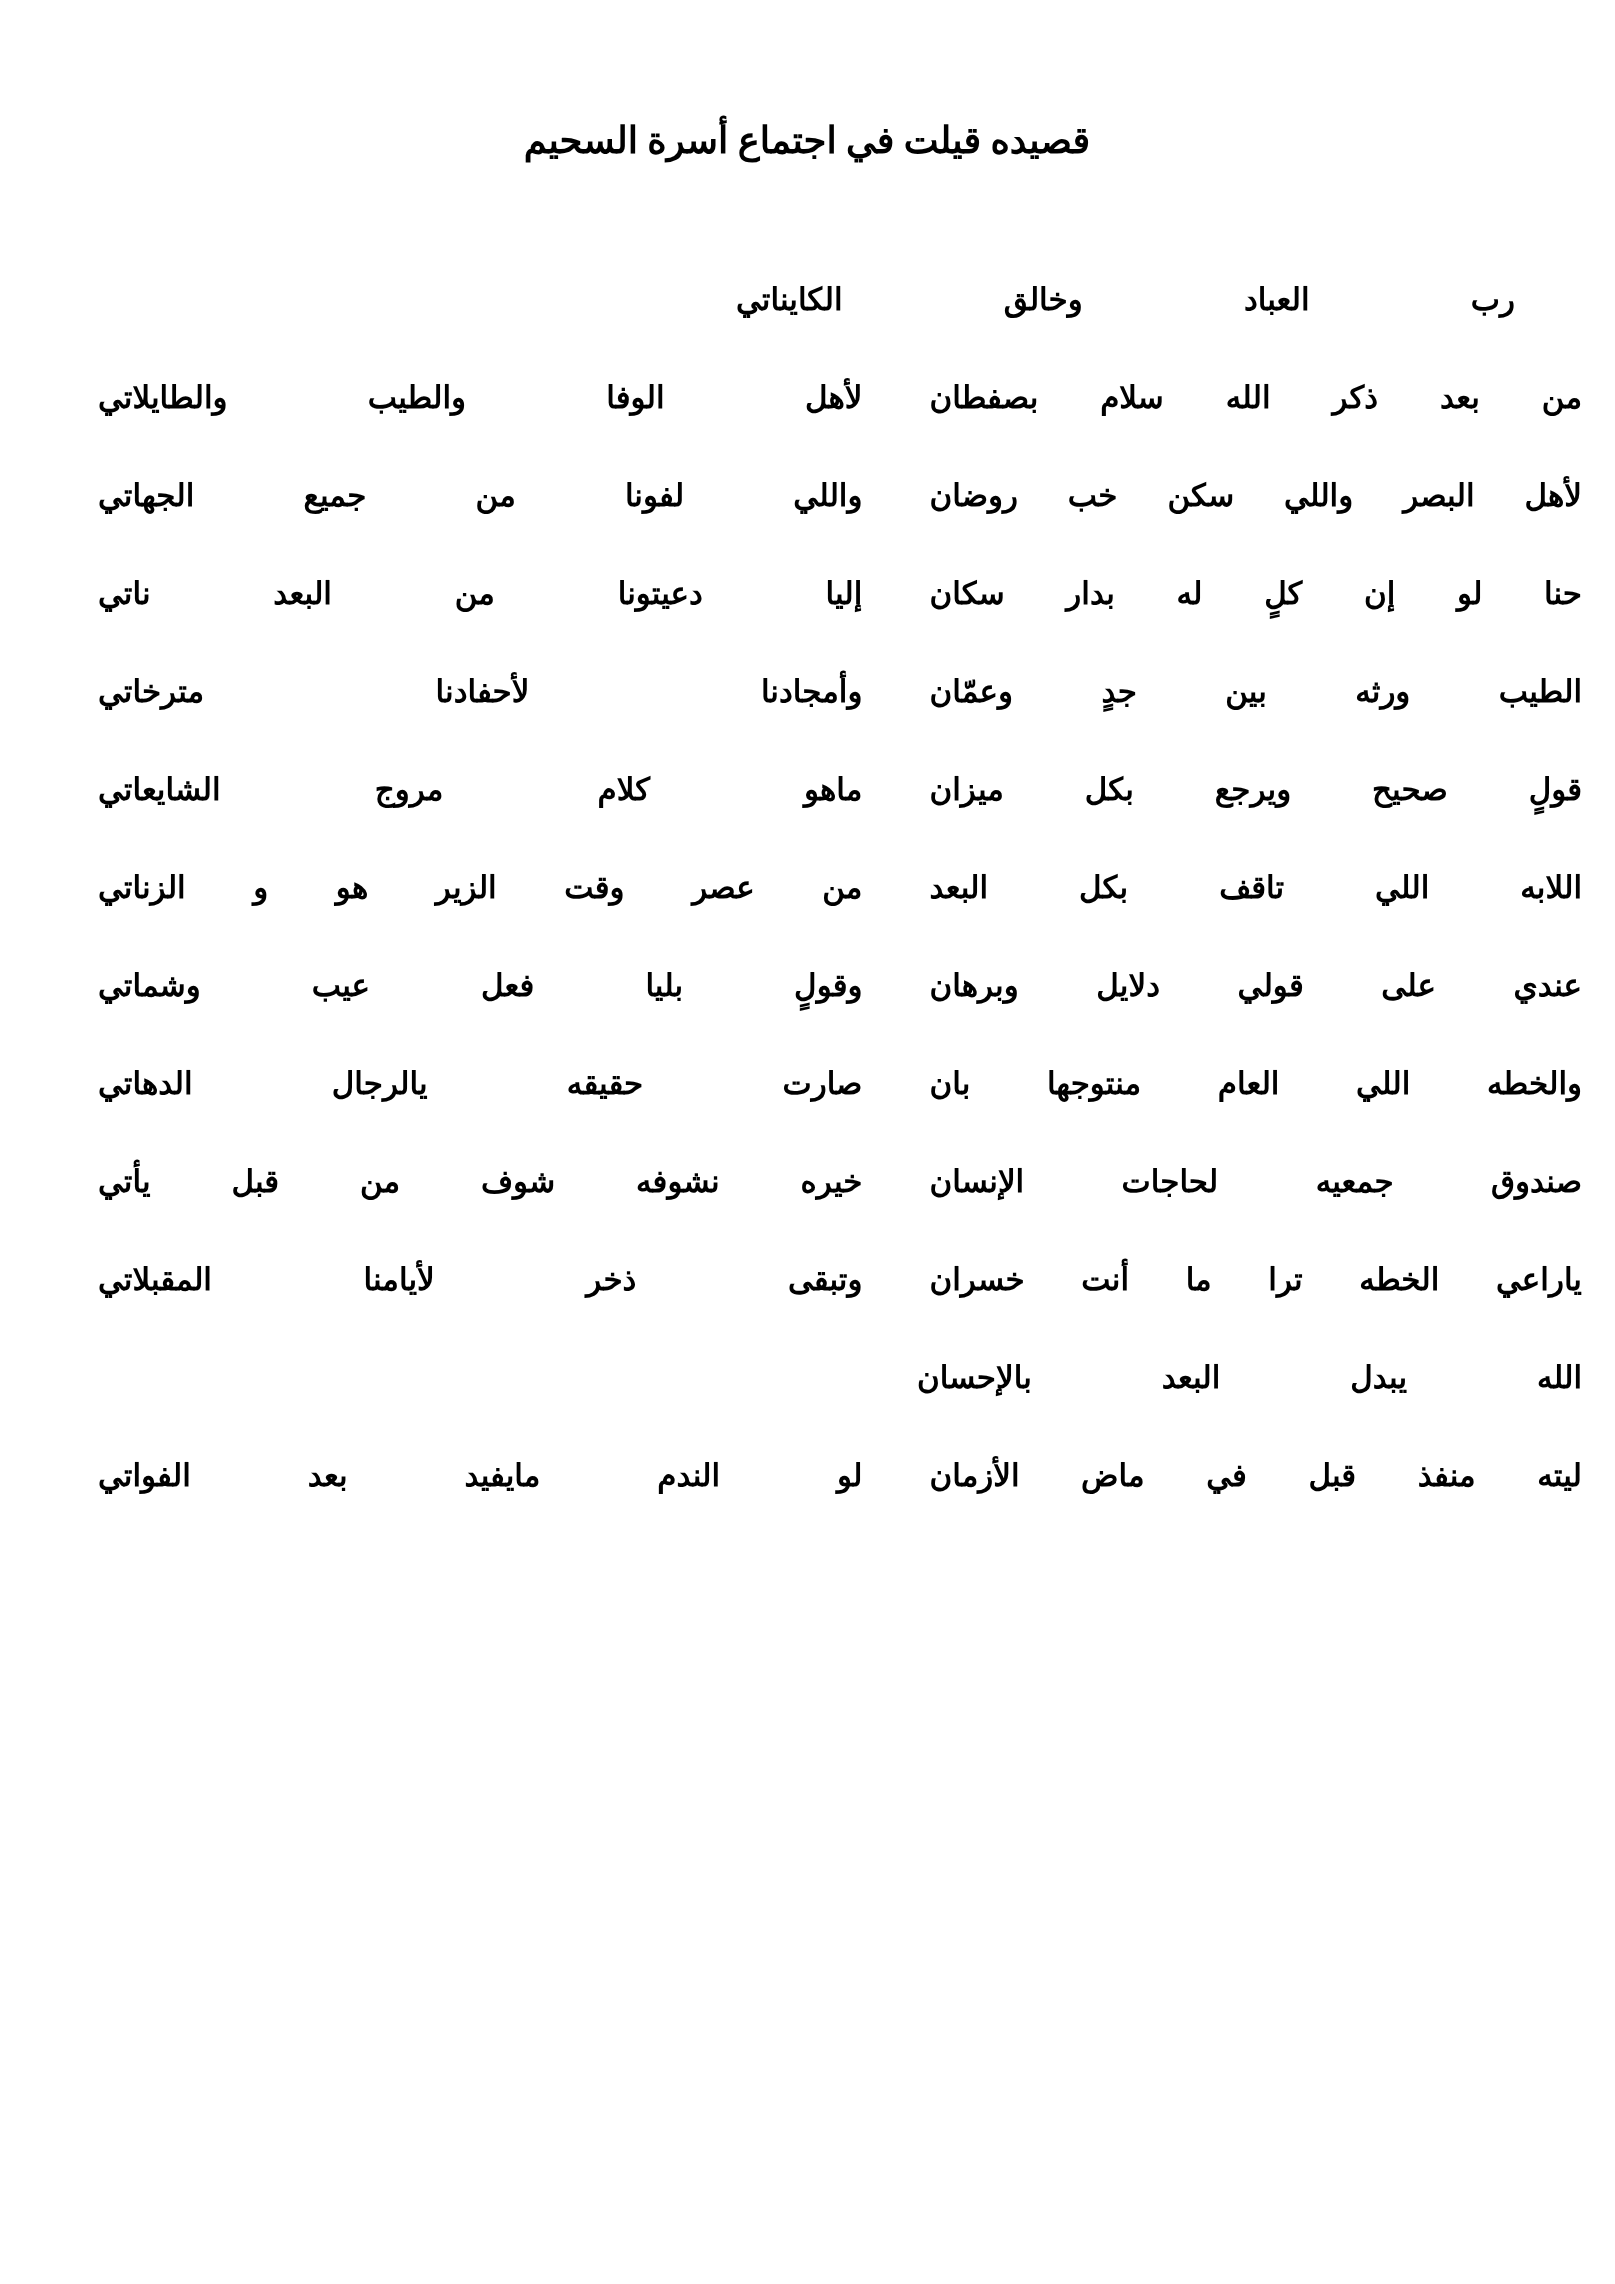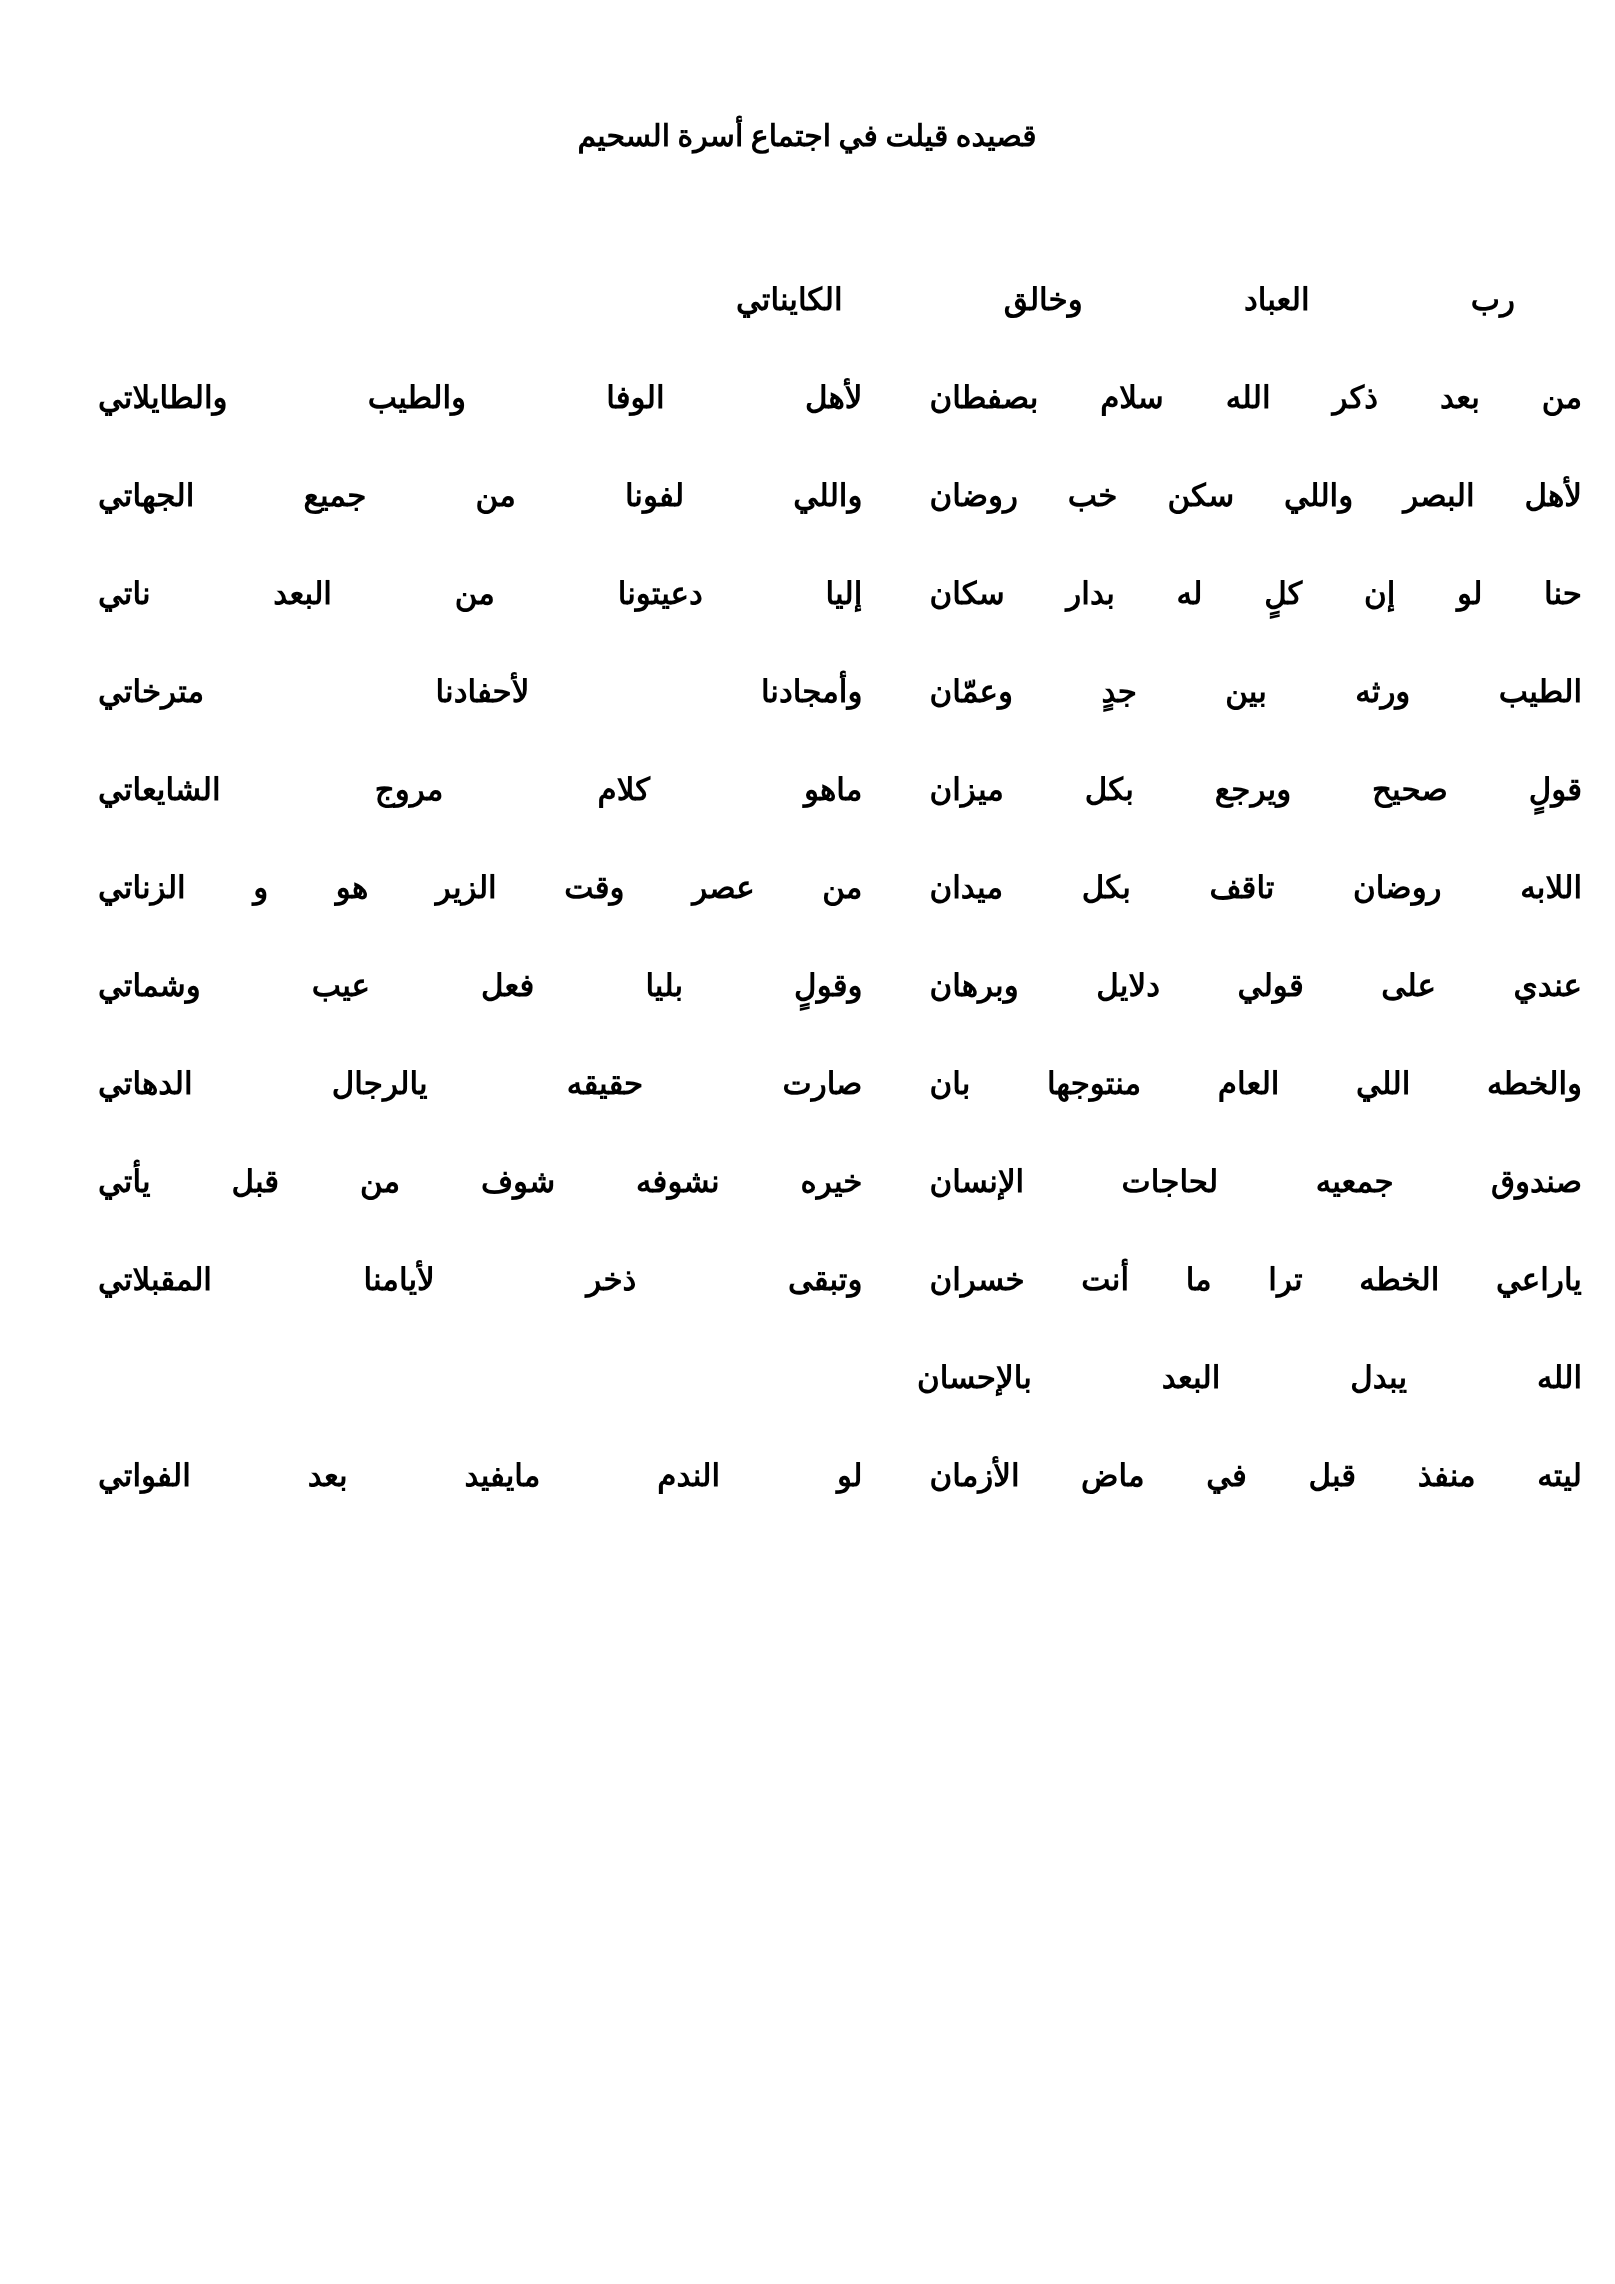--- a/index.html
+++ b/index.html
@@ -16,21 +16,21 @@
     direction: rtl;
     font-family: "Liberation Serif", "DejaVu Serif", serif;
     color: #000000;
   }
   .doc-title {
     position: absolute;
     top: 115px;
     left: 0;
     right: 0;
     text-align: center;
-    font-size: 30px;
+    font-size: 37px;
     font-weight: bold;
     line-height: 1.4;
   }
   .poem {
     position: absolute;
     top: 250px;
     right: 33px;
     left: 71px;
     width: auto;
   }
@@ -97,21 +97,21 @@
     <div class="hemistich second">وأمجادنا لأحفادنا مترخاتي</div>
   </div>
 
   <div class="verse-row">
     <div class="hemistich first">قولٍ صحيح ويرجع بكل ميزان</div>
     <div class="verse-gap"></div>
     <div class="hemistich second">ماهو كلام مروج الشايعاتي</div>
   </div>
 
   <div class="verse-row">
-    <div class="hemistich first">اللابه روضان تاقف بكل ميدان</div>
+    <div class="hemistich first">اللابه اللي تاقف بكل البعد</div>
     <div class="verse-gap"></div>
     <div class="hemistich second">من عصر وقت الزير هو و الزناتي</div>
   </div>
 
   <div class="verse-row">
     <div class="hemistich first">عندي على قولي دلايل وبرهان</div>
     <div class="verse-gap"></div>
     <div class="hemistich second">وقولٍ بليا فعل عيب وشماتي</div>
   </div>
 

